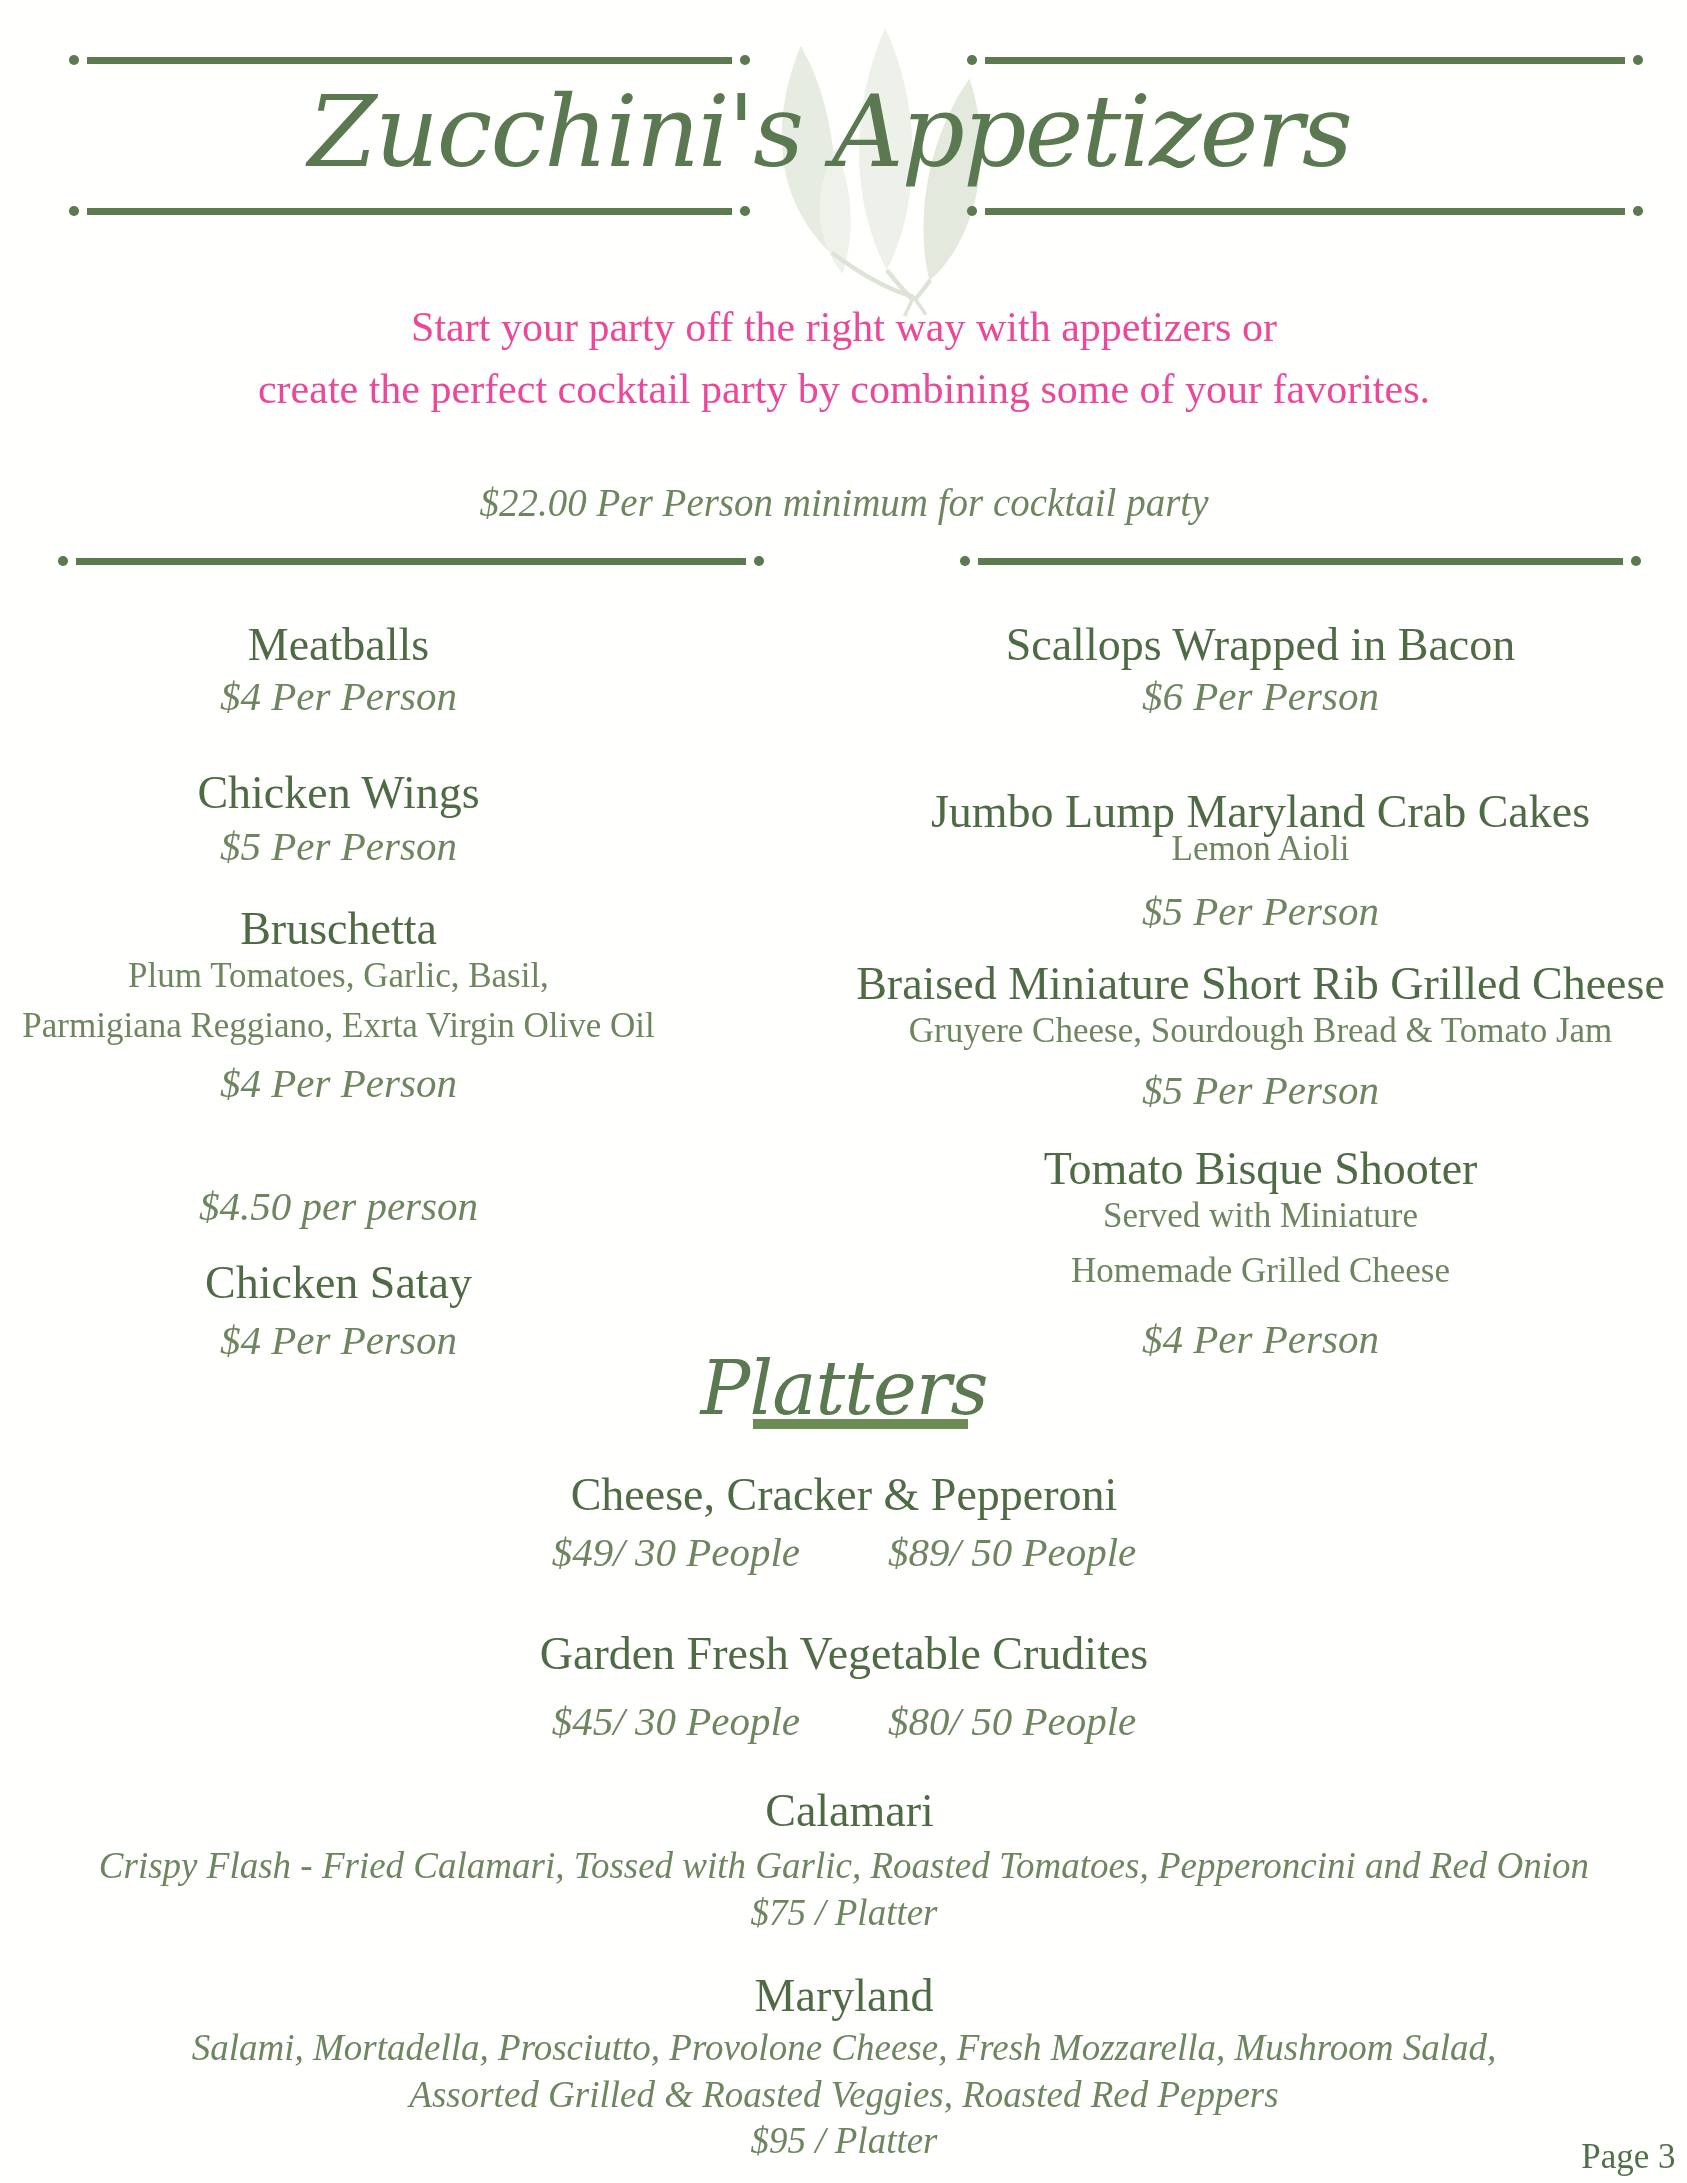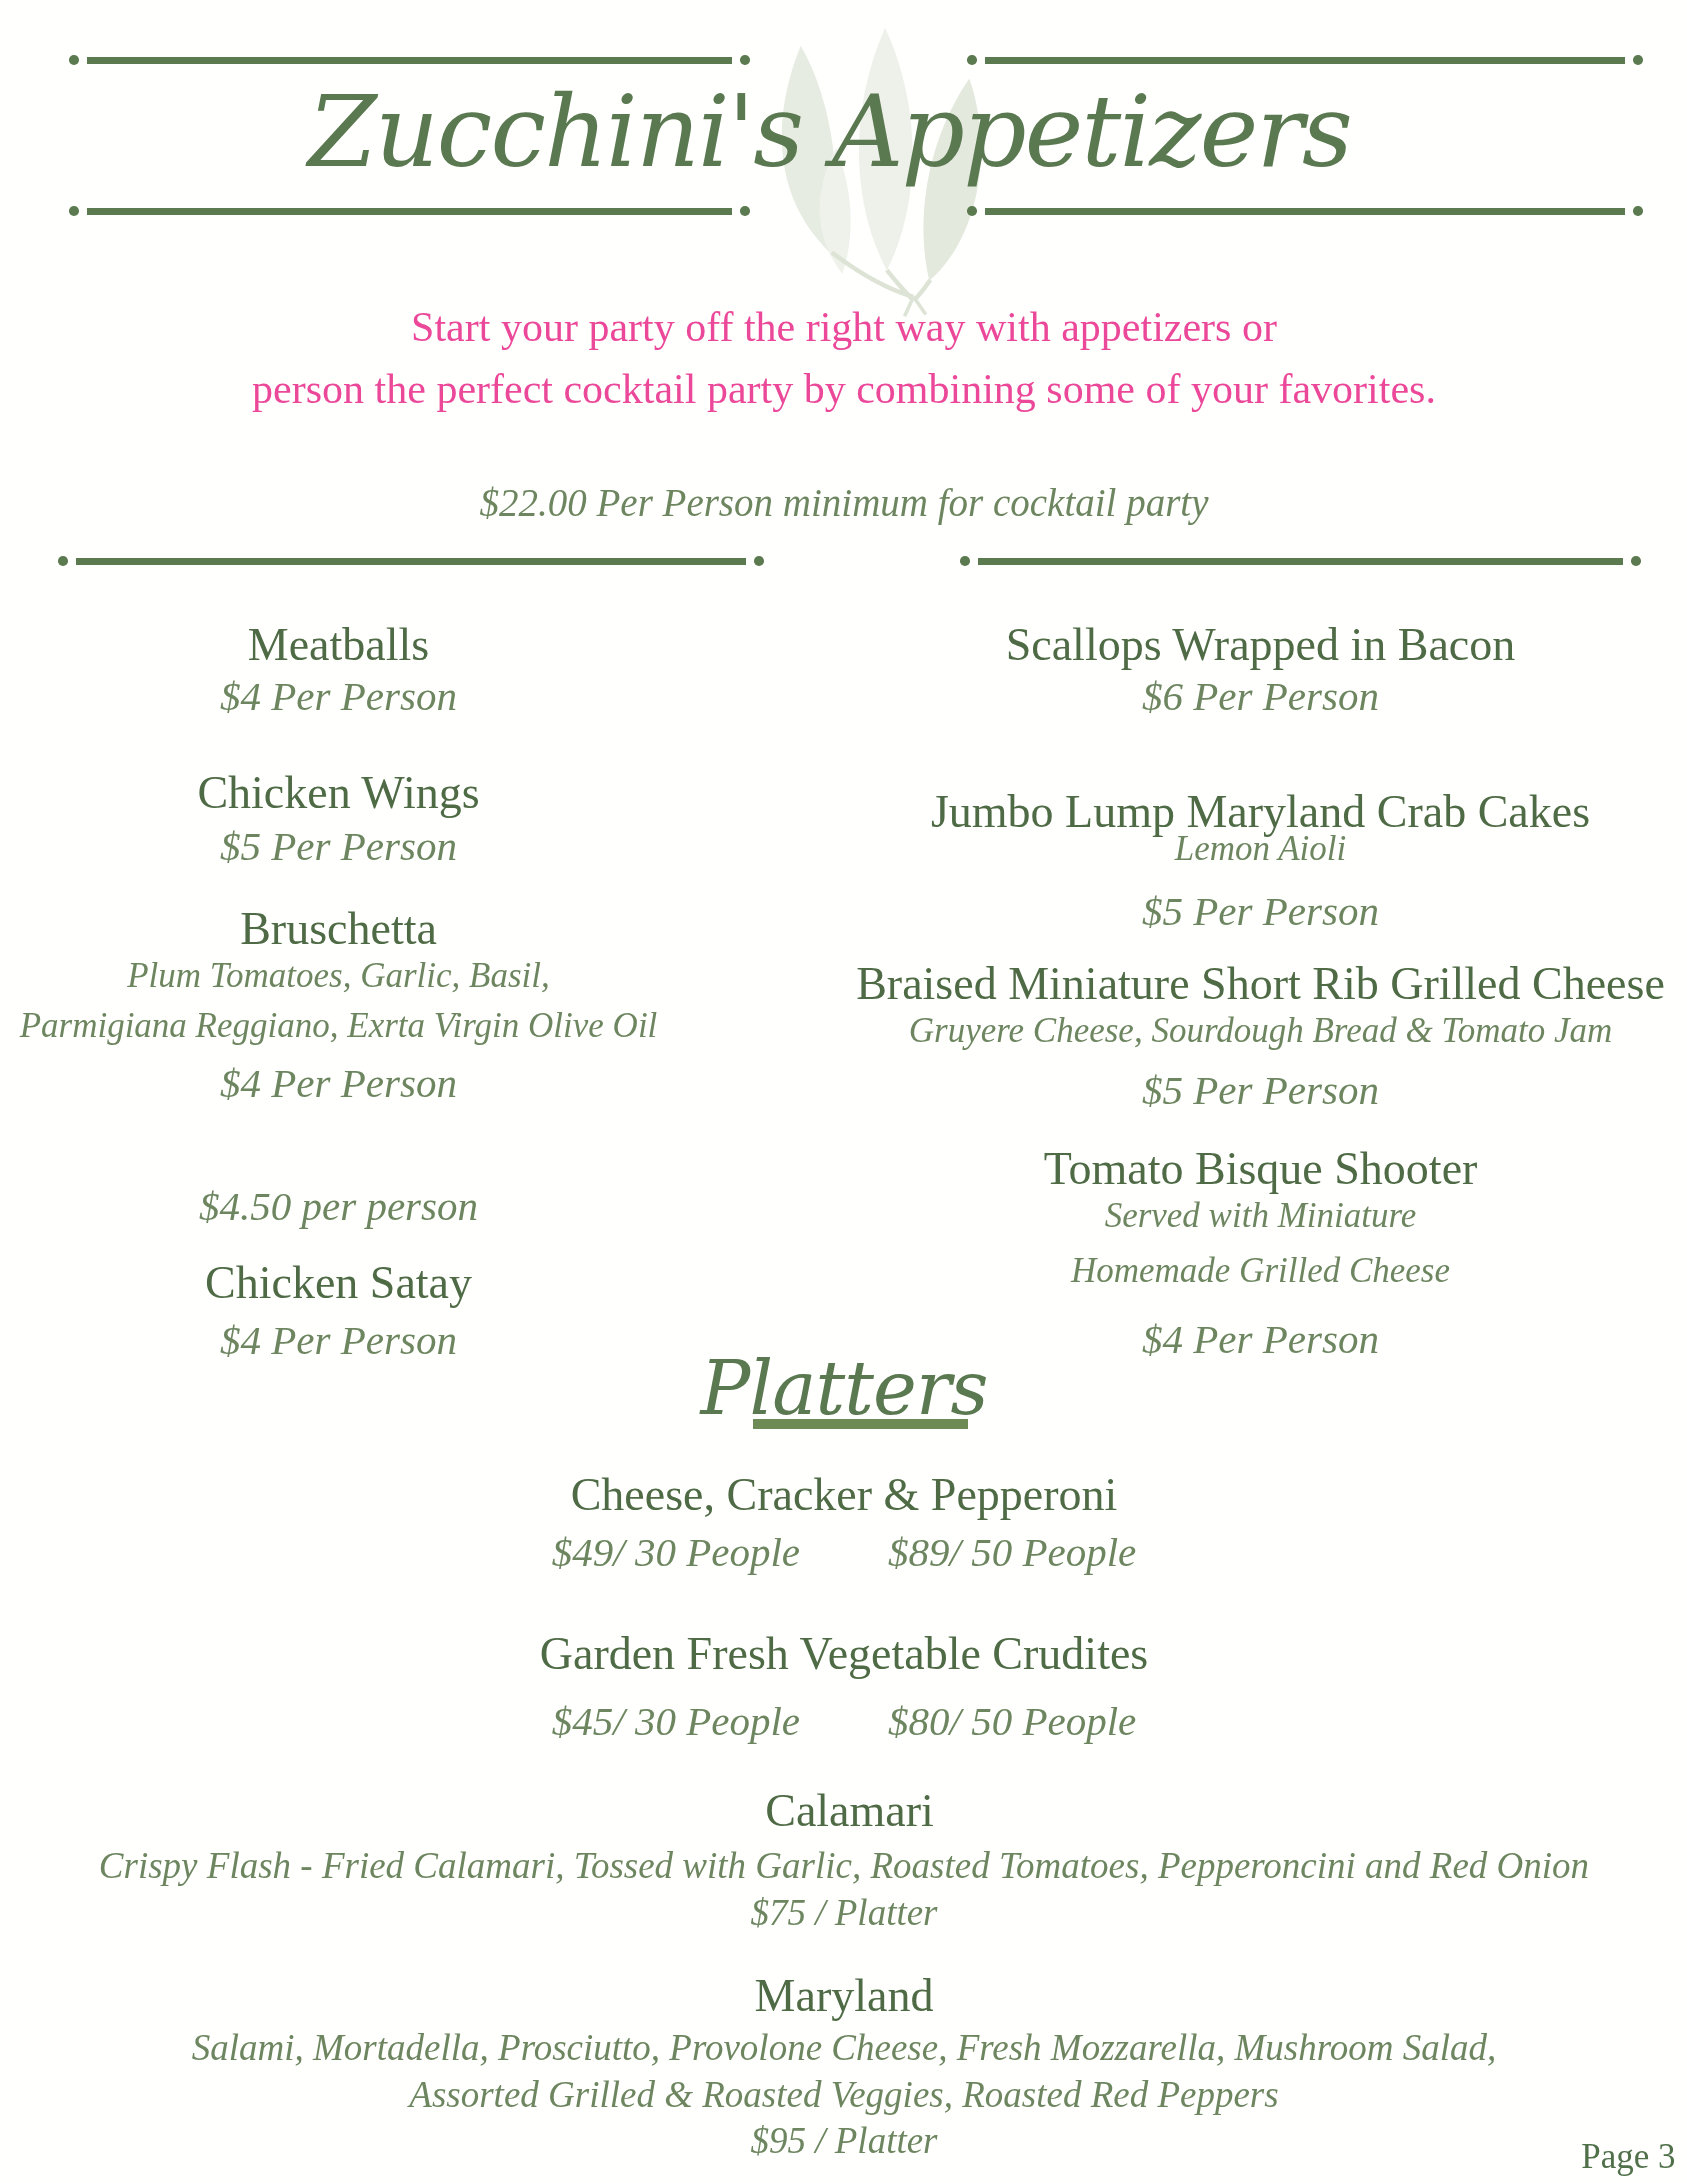--- a/index.html
+++ b/index.html
@@ -42,21 +42,21 @@
     font-size:39px;
     color:#6d8660;
   }
 
   
   .col{position:absolute;top:0;height:1412px;}
   .col-left{left:7px;width:663px;}
   .col-right{left:838px;width:845px;}
   .col .abs{left:0;right:0;}
   .mi-name{font-size:46px;color:#4f6b45;}
-  .mi-desc{font-style:italic;font-size:35px;color:#6d8660;}
+  .mi-desc{font-size:35px;color:#6d8660;}
   .mi-price{font-style:italic;font-size:41px;color:#6d8660;}
 
   
   .platters-heading{
     top:1345px;
     font-family:"DejaVu Serif", serif;
     font-style:italic;
     font-size:74px;
     letter-spacing:-0.9px;
     color:#5b7950;
@@ -111,21 +111,21 @@
     <span class="dt r"></span>
 </div>
 <div class="seg" style="left:967px;width:676px;top:206px;">
   <span class="dt l"></span>
     <span class="ln"></span>
     <span class="dt r"></span>
 </div>
 
 <div class="abs intro">
   <div>Start your party off the right way with appetizers or</div>
-  <div>person the perfect cocktail party by combining some of your favorites.</div>
+  <div>create the perfect cocktail party by combining some of your favorites.</div>
 </div>
 
 <div class="abs note">$22.00 Per Person minimum for cocktail party</div>
 
 <div class="seg" style="left:58px;width:706px;top:556px;">
   <span class="dt l"></span>
     <span class="ln"></span>
     <span class="dt r"></span>
 </div>
 <div class="seg" style="left:960px;width:681px;top:556px;">

